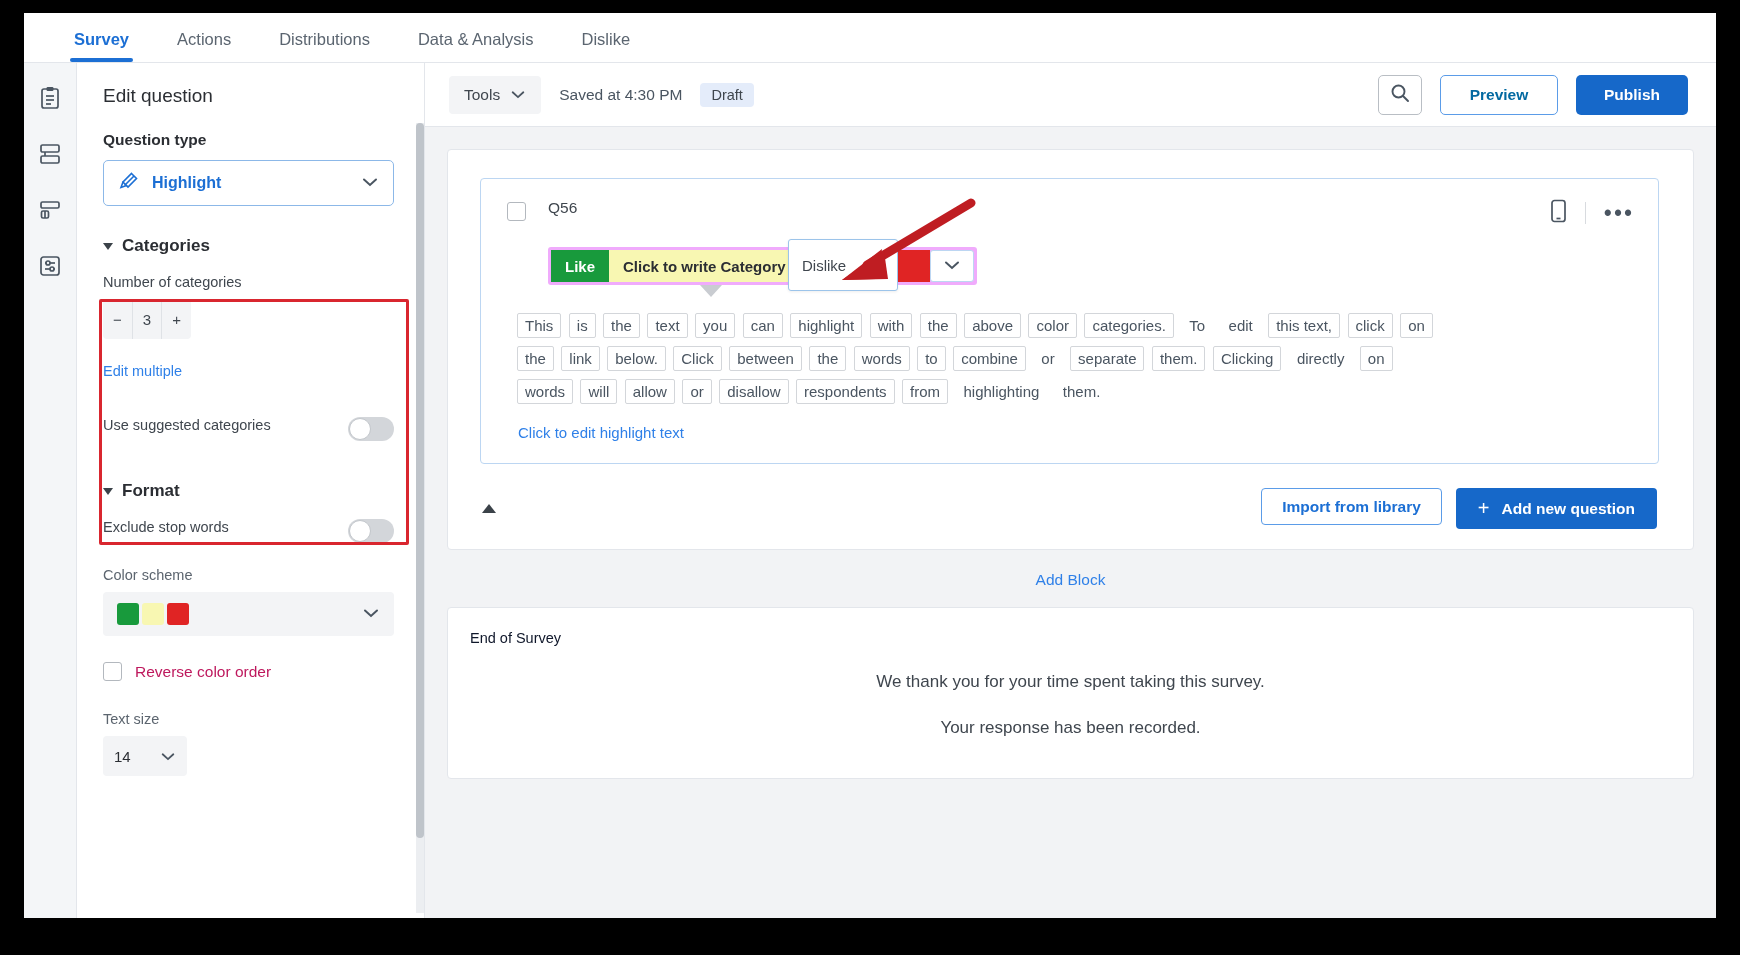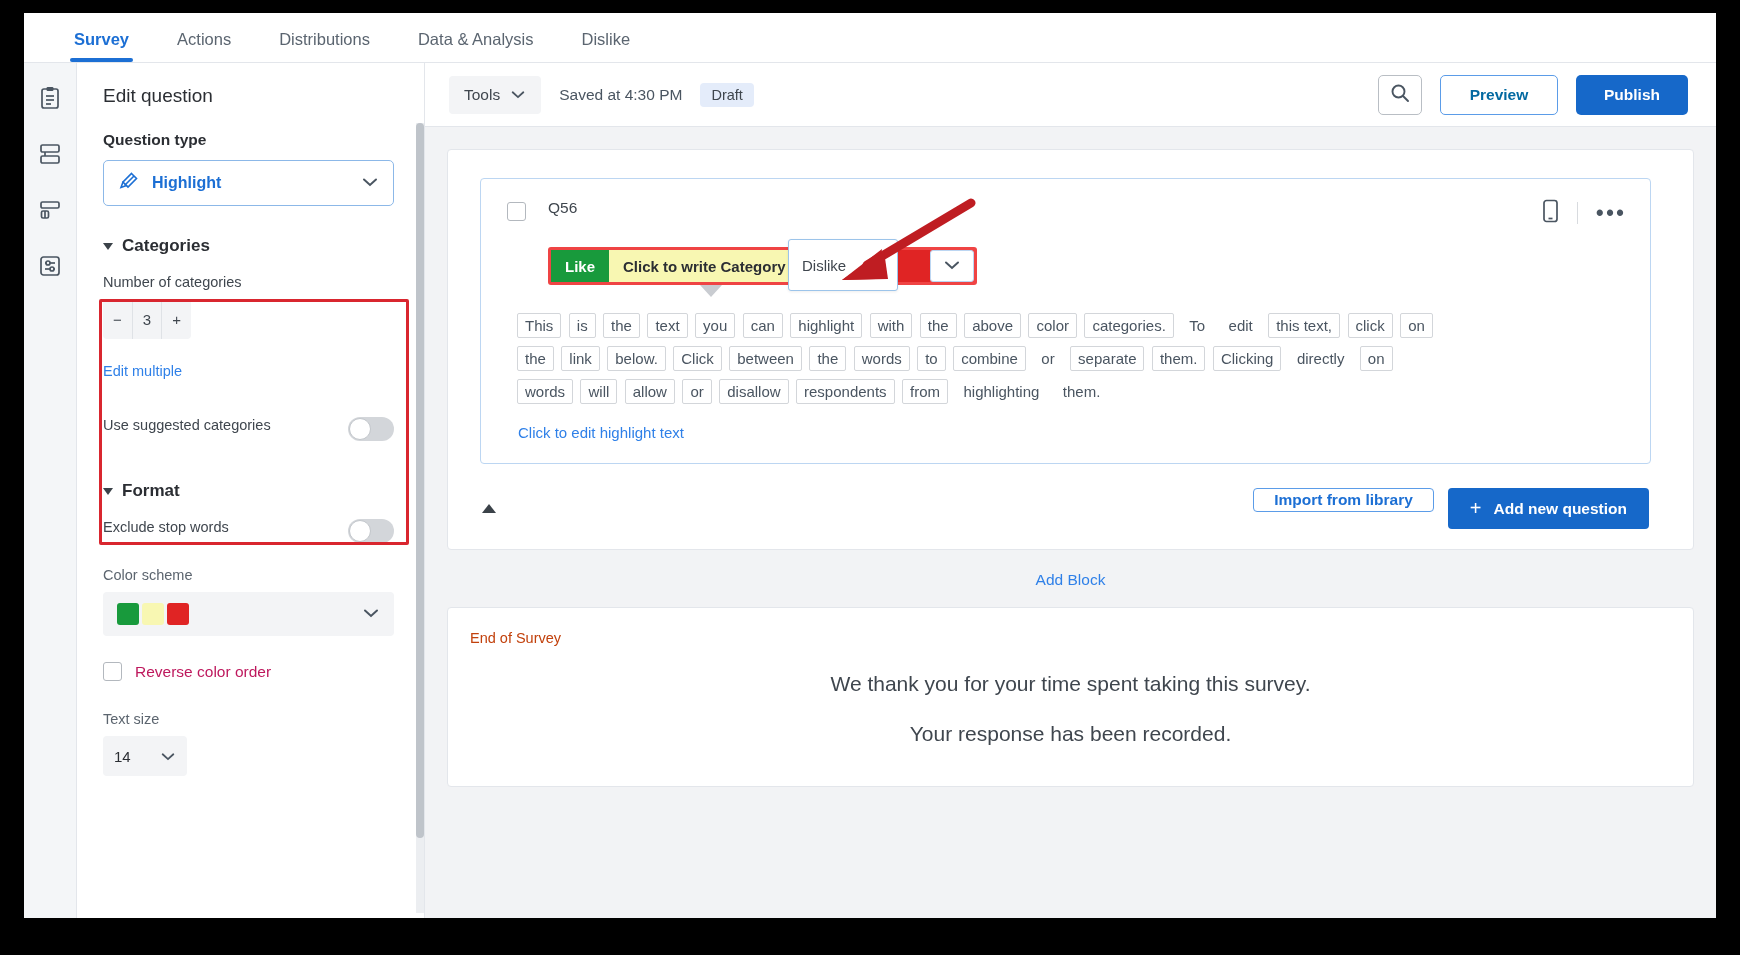--- a/index.html
+++ b/index.html
@@ -201,42 +201,42 @@
   .btn-primary {
     height:40px;min-width:112px;border-radius:5px;background:#1668c9;
     color:#fff;font-size:15.5px;font-weight:bold;display:flex;align-items:center;justify-content:center;cursor:pointer;
   }
 
   .canvas { flex:1; overflow:hidden; padding: 22px 0 0 0; position:relative; }
 
   .block {
     margin: 0 22px 0 22px;
     background:#ffffff; border:1px solid #e3e6eb; border-radius:4px;
-    padding: 14px 12px 20px 0;
+    padding: 14px 4px 20px 0;
   }
 
   .qcard {
     margin: 14px 30px 0 32px;
     border:1px solid #bcd6f2; border-radius:4px; background:#fff;
     padding: 20px 24px 22px 26px;
     position:relative;
   }
   .qcard-top { display:flex; align-items:flex-start; gap: 22px; }
   .qcheck { width:19px;height:19px;border:1.5px solid #b3b8be;border-radius:3px;background:#fff;margin-top:3px;cursor:pointer; }
   .qid { font-size:15.5px; color:#3f464e; }
   .qcard-actions { margin-left:auto; display:flex; align-items:center; gap:18px; color:#4a5561; }
   .vrule { width:1px; height:22px; background:#d8dbdf; }
   .dots { font-size:23px; letter-spacing:2px; color:#4a5561; cursor:pointer; line-height:12px; }
 
   .qtext { font-size:20px; color:#3f464e; margin: 18px 0 0 41px; }
 
   .catbar-wrap { margin: 20px 0 0 41px; position:relative; }
   .catbar {
     display:inline-flex; align-items:stretch;
-    background:#ef4444; border-radius:3px; padding: 3px;
+    background:#f0abfc; border-radius:3px; padding: 3px;
     position:relative;
     justify-content:space-between;
   }
   .cat {
     display:flex;align-items:center;justify-content:center;
     font-size:15px;font-weight:bold;height:32px;padding:0 14px;cursor:pointer;
   }
   .cat-arrow {
     position:absolute; left: 152px; top: 38px;
     width:0;height:0;border-left:11px solid transparent;border-right:11px solid transparent;border-top:12px solid #c9ccd1;
@@ -266,37 +266,37 @@
     line-height: 19px;
   }
   .hw.plain { border-color: transparent; background:transparent; cursor:default; }
 
   .edit-link { margin: 14px 0 0 11px; color:#2f80e8; font-size:15px; cursor:pointer; }
 
   .block-foot { display:flex; align-items:center; padding: 24px 32px 0 34px; }
   .collapse-caret { width:0;height:0;border-left:7px solid transparent;border-right:7px solid transparent;border-bottom:9px solid #3b4249; cursor:pointer; }
   .foot-btns { margin-left:auto; display:flex; gap:14px; }
   .btn-lib {
-    height:24px;padding:0 20px;border:1px solid #5b9ce8;border-radius:4px;background:#fff;
+    height:37px;padding:0 20px;border:1px solid #5b9ce8;border-radius:4px;background:#fff;
     color:#1c6fd4;font-size:15.5px;font-weight:bold;display:flex;align-items:center;cursor:pointer;
   }
   .btn-addq {
     height:41px;padding:0 22px;border-radius:4px;background:#1668c9;
     color:#fff;font-size:15.5px;font-weight:bold;display:flex;align-items:center;gap:12px;cursor:pointer;
   }
 
   .addblock { text-align:center; padding: 21px 0 18px 0; }
   .addblock span { color:#2f80e8; font-size:15.5px; cursor:pointer; }
 
   .endblock {
     margin: 0 22px; background:#fff; border:1px solid #e3e6eb; border-radius:4px;
     padding: 22px 0 40px 0;
   }
-  .eos { font-size:14.5px; color:#c2410c; padding-left: 22px; }
-  .eos-line { text-align:center; font-size:21px; color:#3f464e; margin-top: 26px; }
+  .eos { font-size:14.5px; color:#0f172a; padding-left: 22px; }
+  .eos-line { text-align:center; font-size:17px; color:#3f464e; margin-top: 26px; }
 
   
   .arrow-svg { position:absolute; left:0; top:0; pointer-events:none; z-index: 30; }
 </style>
 </head>
 <body>
 
 <div class="screen">
 
   <div class="topnav">

